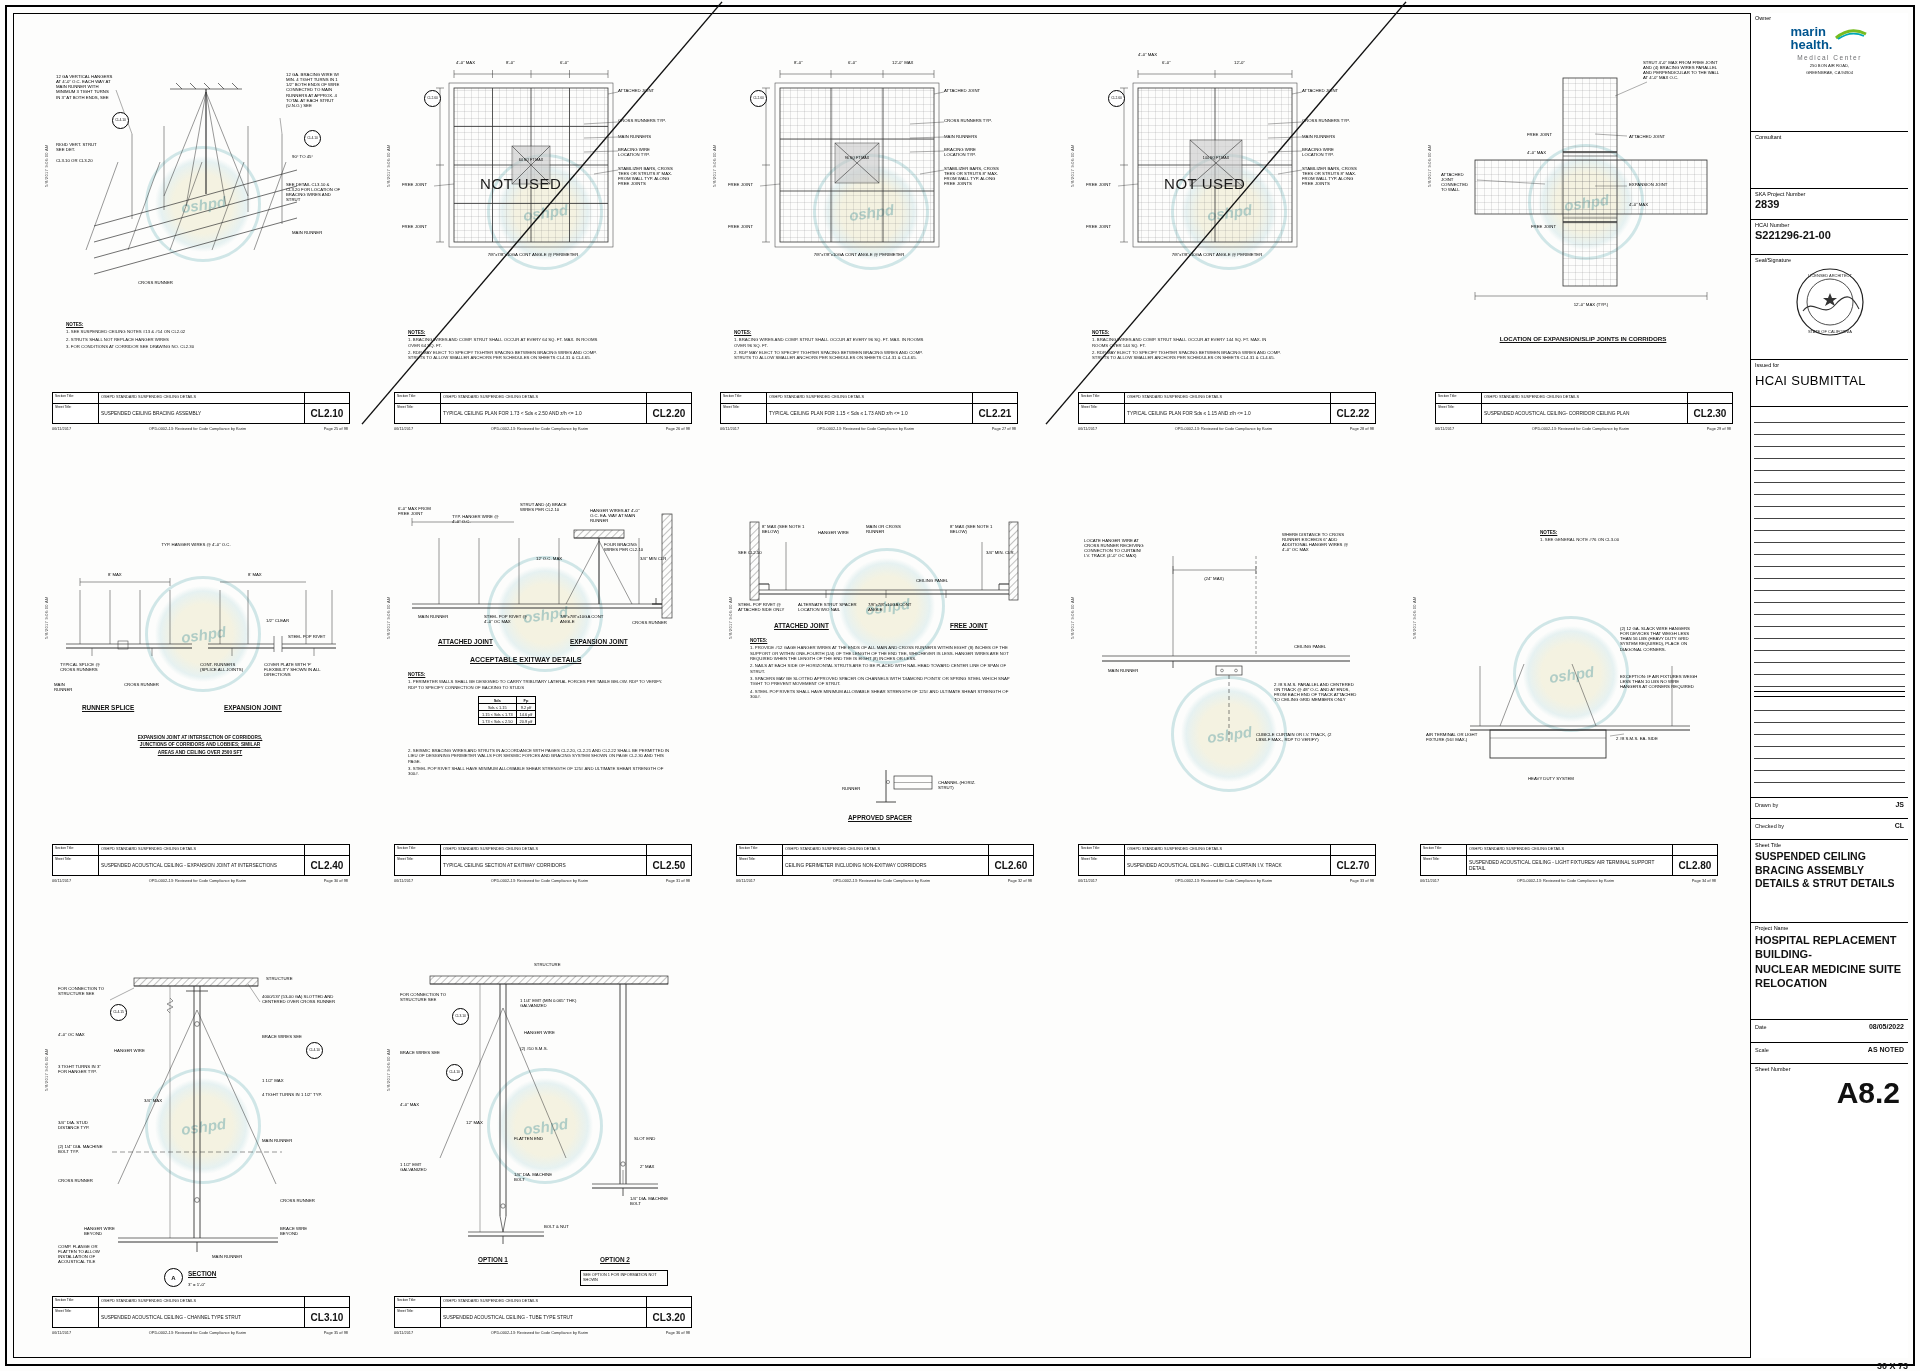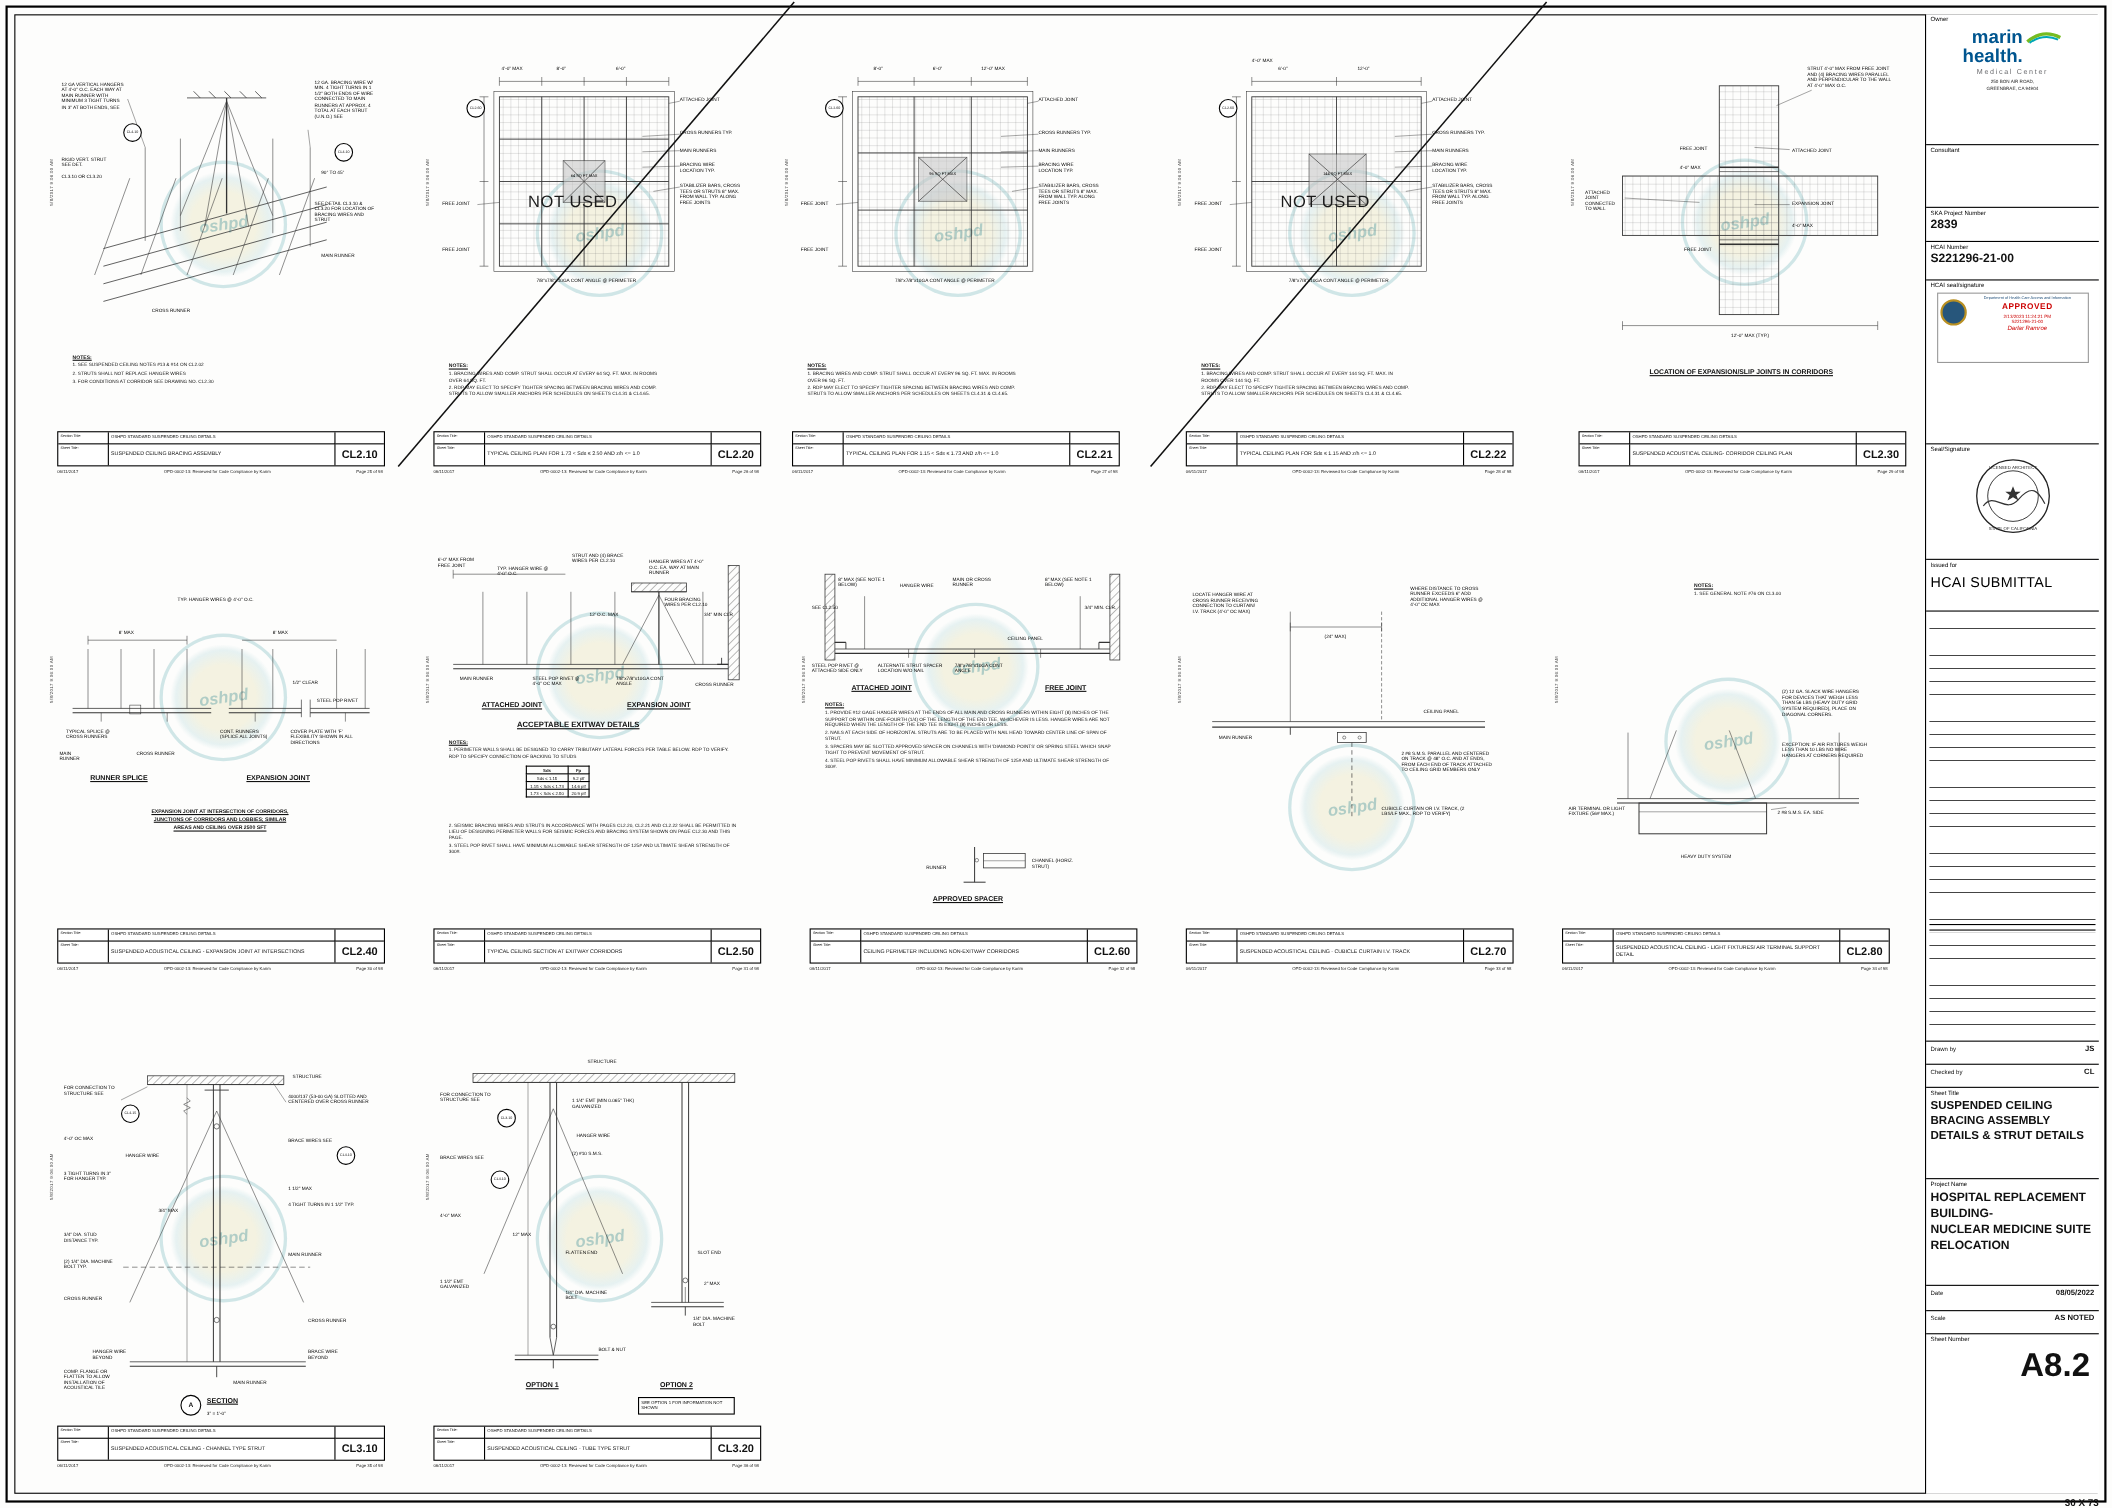--- a/index.html
+++ b/index.html
@@ -52,21 +52,21 @@
   .tb{position:absolute;left:1750px;top:13px;width:157px;height:1345px;border-left:1px solid #000;
       display:flex;flex-direction:column;background:#fff}
   .tb-sec{border-bottom:1px solid #000;position:relative;overflow:hidden;flex:none}
   .tb-lab{font-size:5.5px;padding:1.5px 4px;color:#000}
   .ska{display:flex;gap:4px;padding:1px 4px}
   .ska-logo{font-size:31px;line-height:.95;font-weight:600;color:#6d6e71;letter-spacing:1px}
   .ska-info{font-size:4.3px;line-height:1.35;padding-top:3px;color:#333}
   .ska-name{font-weight:bold;font-size:4.7px;color:#000}
   .mh{text-align:center;padding-top:3px}
   .mh-row{display:flex;justify-content:center;align-items:flex-start;gap:2px}
-  .mh-name{font-size:17px;font-weight:bold;color:#00558f;line-height:1.02;text-align:right}
+  .mh-name{font-size:13px;font-weight:bold;color:#00558f;line-height:1.02;text-align:left}
   .mh-sub{font-size:6.5px;color:#6d6e71;letter-spacing:1.5px;margin-top:2px}
   .mh-addr{font-size:4.2px;margin-top:2px;color:#222;line-height:1.3}
   .tb-val{font-size:11px;font-weight:bold;padding:0 4px}
   .stamp{width:132px;height:58px;border:1px solid #999;margin:2px auto 0;display:flex;padding:2px;gap:3px}
   .stamp-seal{width:20px;height:20px;border-radius:50%;border:2px solid #b99023;background:#27567b;flex:none;margin-top:3px}
   .stamp-body{font-size:3.5px;color:#1f4e79;line-height:1.25;text-align:center;flex:1}
   .stamp-approved{color:#c00;font-weight:bold;font-size:7.5px;letter-spacing:.5px;margin:1px 0}
   .stamp-red{color:#c00;font-size:4.2px}
   .stamp-name{color:#c00;font-size:5.5px;font-style:italic;margin-top:1px}
   .sealwrap{display:flex;justify-content:center;padding:1px}
@@ -894,33 +894,20 @@
     <div class="tb-lab">Consultant</div>
   </div>
   <div class="tb-sec" style="height:30px">
     <div class="tb-lab">SKA Project Number</div>
     <div class="tb-val">2839</div>
   </div>
   <div class="tb-sec" style="height:34px">
     <div class="tb-lab">HCAI Number</div>
     <div class="tb-val">S221296-21-00</div>
   </div>
-  <div class="tb-sec" style="height:148px">
-    <div class="tb-lab">HCAI seal/signature</div>
-    <div class="stamp">
-      <div class="stamp-seal"></div>
-      <div class="stamp-body">
-        <div>Department of Health Care Access and Information</div>
-        <div class="stamp-approved">APPROVED</div>
-        <div class="stamp-red">2/13/2023  11:24:21 PM</div>
-        <div class="stamp-red">S221296-21-00</div>
-        <div class="stamp-name">Darlar Ramroe</div>
-      </div>
-    </div>
-  </div>
   <div class="tb-sec" style="height:104px">
     <div class="tb-lab">Seal/Signature</div>
     <div class="sealwrap">
       <svg width="74" height="74" viewBox="0 0 74 74">
         <circle cx="37" cy="37" r="33" fill="none" stroke="#222" stroke-width="1.2"></circle>
         <circle cx="37" cy="37" r="23" fill="none" stroke="#222" stroke-width="0.8"></circle>
         <text x="37" y="12" font-size="4" text-anchor="middle" fill="#222">LICENSED ARCHITECT</text>
         <text x="37" y="68" font-size="4" text-anchor="middle" fill="#222">STATE OF CALIFORNIA</text>
         <path d="M37 28 l2 5 5 0 -4 3 2 5 -5 -3 -5 3 2 -5 -4 -3 5 0 z" fill="#333"></path>
         <path d="M10 46 C 20 32, 30 54, 42 40 S 60 32, 66 44" stroke="#333" fill="none" stroke-width="1.1"></path>

